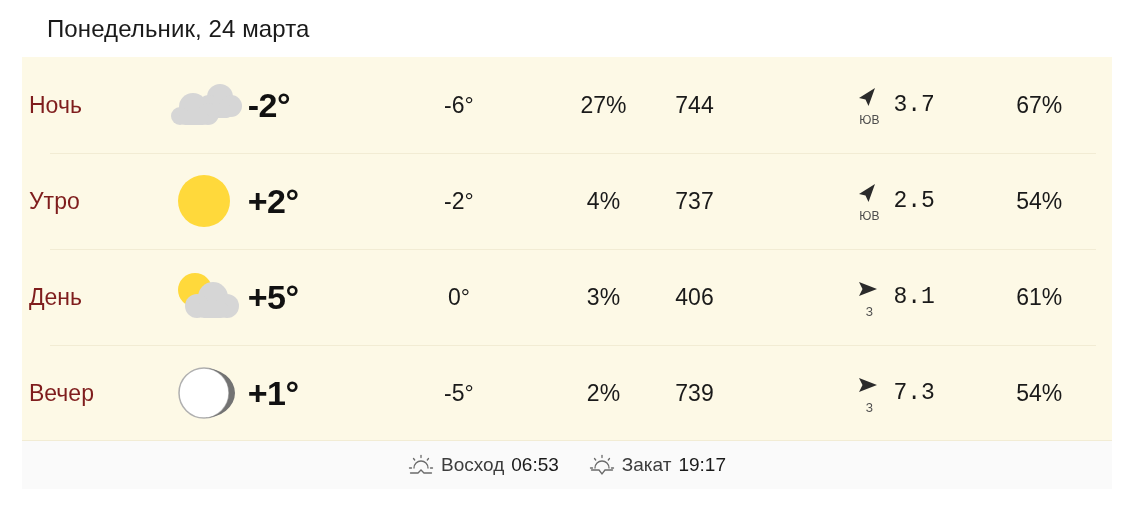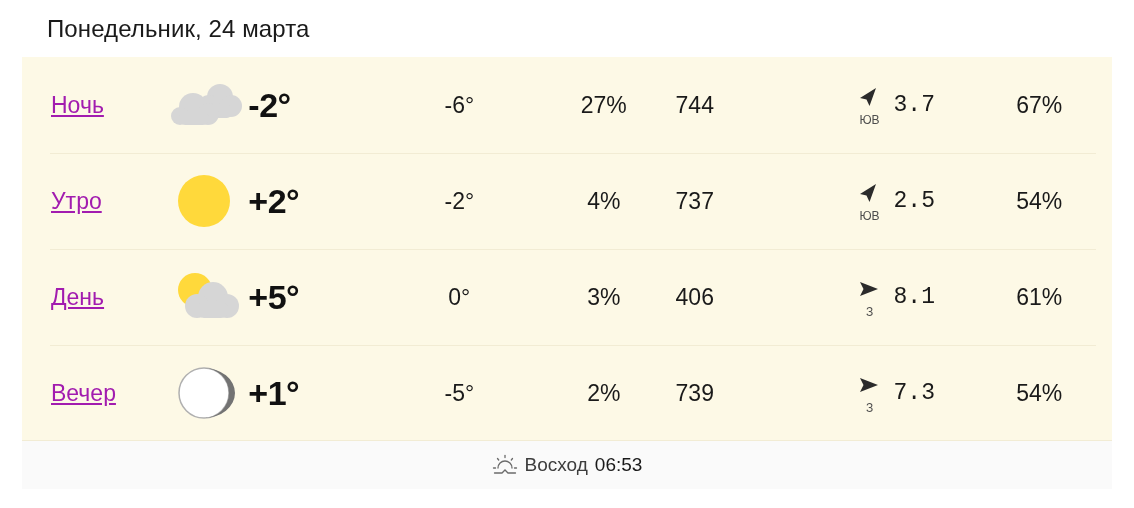--- a/index.html
+++ b/index.html
@@ -55,26 +55,25 @@
     position: absolute;
     left: 28px;
     right: 16px;
     top: 0;
     height: 1px;
     background: #f2ecd4;
   }
   
   .c-part {
     width: 150px;
-    padding-left: 29px;
-    box-sizing: border-box;
-    font-size: 23px;
-    color: #a21caf;
-    white-space: nowrap;
-    text-decoration: underline;
+    padding-left: 7px;
+    box-sizing: border-box;
+    font-size: 23px;
+    color: #7f1d1d;
+    white-space: nowrap;
   }
   .c-cond {
     width: 225px;
     display: flex;
     align-items: center;
     box-sizing: border-box;
   }
   .icon-wrap {
     width: 78px;
     height: 62px;
@@ -331,16 +330,33 @@
               <line x1="20.5" y1="4.5" x2="19.3" y2="6"></line>
               <line x1="1.5" y1="14" x2="3.5" y2="14"></line>
               <line x1="22.5" y1="14" x2="24.5" y2="14"></line>
               <path d="M2.5 19 L10 19 L13 16 L16 19 L23.5 19"></path>
             </g>
           </svg>
         </span>
         <span class="sun-label">Восход</span>
         <span class="sun-time">06:53</span>
       </div>
+      <div class="sun-item">
+        <span class="sun-icon">
+          <svg viewBox="0 0 26 22" xmlns="http://www.w3.org/2000/svg" width="26" height="22">
+            <g stroke="#6b6b6b" stroke-width="1.3" fill="none" stroke-linecap="round">
+              <path d="M6 14 A7 7 0 0 1 20 14"></path>
+              <line x1="13" y1="1.5" x2="13" y2="3.5"></line>
+              <line x1="5.5" y1="4.5" x2="6.7" y2="6"></line>
+              <line x1="20.5" y1="4.5" x2="19.3" y2="6"></line>
+              <line x1="1.5" y1="14" x2="3.5" y2="14"></line>
+              <line x1="22.5" y1="14" x2="24.5" y2="14"></line>
+              <path d="M2.5 16 L10 16 L13 20 L16 16 L23.5 16"></path>
+            </g>
+          </svg>
+        </span>
+        <span class="sun-label">Закат</span>
+        <span class="sun-time">19:17</span>
+      </div>
     </div>
 
   </div>
 </div>
 
 </body></html>

